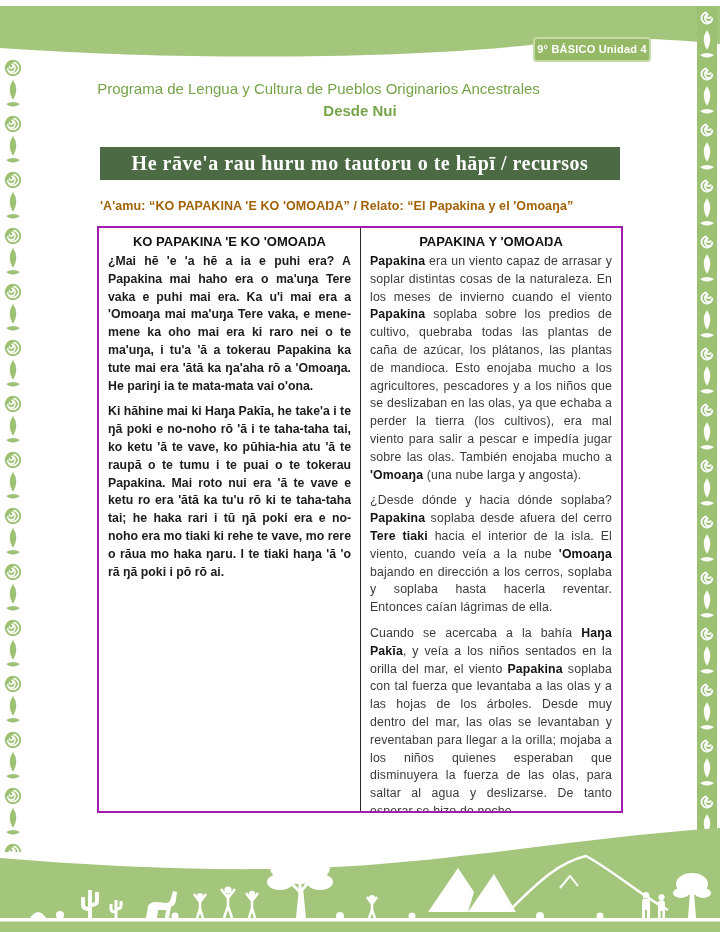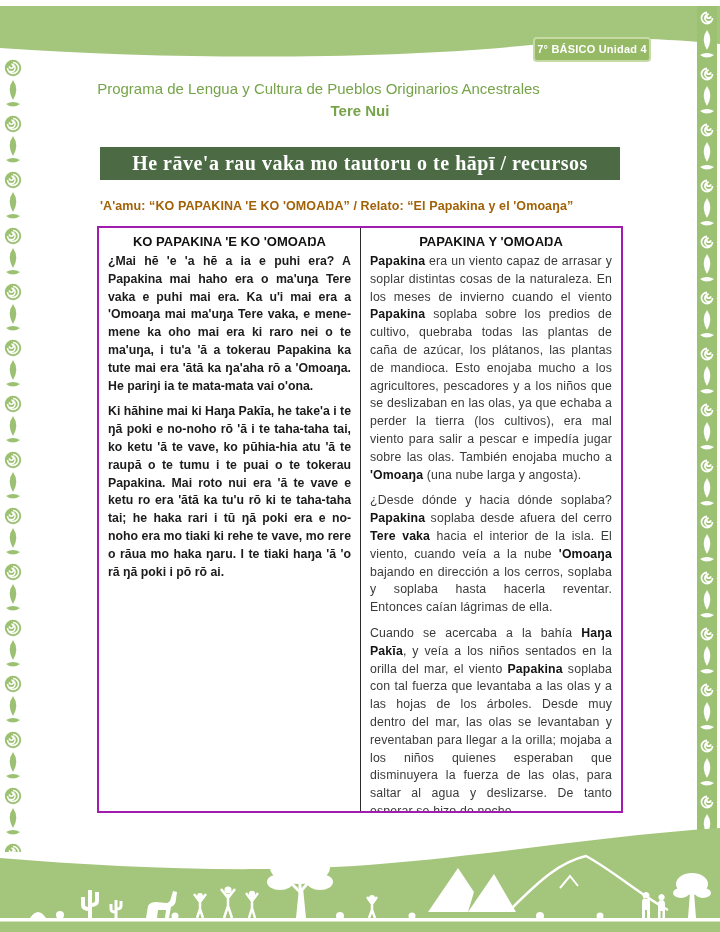--- a/index.html
+++ b/index.html
@@ -42,21 +42,21 @@
 </head>
 <body>
 
 <div class="page">
 
   <svg class="abs top-wave" viewBox="0 0 720 70" preserveAspectRatio="none">
     <path d="M0,6 L720,6 L720,44 C640,36 598,39 556,42 C430,58 200,62 0,48 Z" fill="#a4c57c"></path>
     <path d="M556,42 L556,58 L650,58 L650,40 Z" fill="#a4c57c"></path>
   </svg>
 
-  <div class="abs unit-badge">7° BÁSICO Unidad 4</div>
+  <div class="abs unit-badge">9° BÁSICO Unidad 4</div>
 
   <svg class="abs side-strip strip-left" viewBox="0 0 20 796" preserveAspectRatio="none">
     <defs>
       <pattern id="koruL" patternUnits="userSpaceOnUse" width="20" height="56">
         <circle cx="10" cy="12" r="8.2" fill="#9cc173"></circle>
         <path d="M10 12 m0 -5.5 a5.5 5.5 0 1 1 -5.5 5.5 a3.8 3.8 0 1 0 3.8 -3.8 a2 2 0 1 1 -2 2" stroke="#ffffff" stroke-width="1.5" fill="none"></path>
         <path d="M10 24 Q16.5 33 10 44 Q3.5 33 10 24" fill="#9cc173"></path>
         <path d="M3 48 q7 -4 14 0 q-7 5 -14 0" fill="#9cc173"></path>
       </pattern>
     </defs>
@@ -69,39 +69,39 @@
         <rect x="0" y="0" width="20" height="56" fill="#9cc173"></rect>
         <path d="M10 12 m0 -5.5 a5.5 5.5 0 1 0 5.5 5.5 a3.8 3.8 0 1 1 -3.8 -3.8 a2 2 0 1 0 2 2" stroke="#ffffff" stroke-width="1.8" fill="none"></path>
         <path d="M10 24 Q16.5 33 10 44 Q3.5 33 10 24" fill="#ffffff"></path>
         <path d="M3 49 q7 -4 14 0 q-7 5 -14 0" fill="#ffffff"></path>
       </pattern>
     </defs>
     <rect x="0" y="0" width="20" height="848" fill="url(#koruR)"></rect>
   </svg>
 
   <div class="abs program-title">Programa de Lengua y Cultura de Pueblos Originarios Ancestrales</div>
-  <div class="abs program-sub">Tere Nui</div>
+  <div class="abs program-sub">Desde Nui</div>
 
-  <div class="abs banner">He rāve'a rau vaka mo tautoru o te hāpī / recursos</div>
+  <div class="abs banner">He rāve'a rau huru mo tautoru o te hāpī / recursos</div>
 
   <div class="abs story-intro">'A'amu: “KO PAPAKINA 'E KO 'OMOAŊA” / Relato: “El Papakina y el 'Omoaŋa”</div>
 
   <div class="abs story-table">
     <div class="cell cell-left">
       <div class="cell-header">KO PAPAKINA 'E KO 'OMOAŊA</div>
       <div>
           <p>¿Mai hē 'e 'a hē a ia e puhi era? A Papakina mai haho era o ma'uŋa Tere vaka e puhi mai era. Ka u'i mai era a 'Omoaŋa mai ma'uŋa Tere vaka, e mene-mene ka oho mai era ki raro nei o te ma'uŋa, i tu'a 'ā a tokerau Papakina ka tute mai era 'ātā ka ŋa'aha rō a 'Omoaŋa. He pariŋi ia te mata-mata vai o'ona.</p>
           <p>Ki hāhine mai ki Haŋa Pakīa, he take'a i te ŋā poki e no-noho rō 'ā i te taha-taha tai, ko ketu 'ā te vave, ko pūhia-hia atu 'ā te raupā o te tumu i te puai o te tokerau Papakina. Mai roto nui era 'ā te vave e ketu ro era 'ātā ka tu'u rō ki te taha-taha tai; he haka rari i tū ŋā poki era e no-noho era mo tiaki ki rehe te vave, mo rere o rāua mo haka ŋaru. I te tiaki haŋa 'ā 'o rā ŋā poki i pō rō ai.</p>
         </div>
     </div>
     <div class="cell cell-right">
       <div class="cell-header"><b>PAPAKINA</b> Y <b>'OMOAŊA</b></div>
       <div>
           <p><b>Papakina</b> era un viento capaz de arrasar y soplar distintas cosas de la naturaleza. En los meses de invierno cuando el viento <b>Papakina</b> soplaba sobre los predios de cultivo, quebraba todas las plantas de caña de azúcar, los plátanos, las plantas de mandioca. Esto enojaba mucho a los agricultores, pescadores y a los niños que se deslizaban en las olas, ya que echaba a perder la tierra (los cultivos), era mal viento para salir a pescar e impedía jugar sobre las olas. También enojaba mucho a <b>'Omoaŋa</b> (una nube larga y angosta).</p>
-          <p>¿Desde dónde y hacia dónde soplaba? <b>Papakina</b> soplaba desde afuera del cerro <b>Tere vaka</b> hacia el interior de la isla. El viento, cuando veía a la nube <b>'Omoaŋa</b> bajando en dirección a los cerros, soplaba y soplaba hasta hacerla reventar. Entonces caían lágrimas de ella.</p>
+          <p>¿Desde dónde y hacia dónde soplaba? <b>Papakina</b> soplaba desde afuera del cerro <b>Tere tiaki</b> hacia el interior de la isla. El viento, cuando veía a la nube <b>'Omoaŋa</b> bajando en dirección a los cerros, soplaba y soplaba hasta hacerla reventar. Entonces caían lágrimas de ella.</p>
           <p>Cuando se acercaba a la bahía <b>Haŋa Pakīa</b>, y veía a los niños sentados en la orilla del mar, el viento <b>Papakina</b> soplaba con tal fuerza que levantaba a las olas y a las hojas de los árboles. Desde muy dentro del mar, las olas se levantaban y reventaban para llegar a la orilla; mojaba a los niños quienes esperaban que disminuyera la fuerza de las olas, para saltar al agua y deslizarse. De tanto esperar se hizo de noche.</p>
         </div>
     </div>
   </div>
 
   <svg class="abs bottom-art" viewBox="0 0 720 120" preserveAspectRatio="none">
     <path d="M0,46 C120,56 260,62 380,52 C500,42 600,24 720,16 L720,120 L0,120 Z" fill="#a4c57c"></path>
     <g>
       <path d="M90 106 v-28 m-7 7 v8 q0 4 7 4 m7 -17 v9 q0 4 -7 4" stroke="#ffffff" stroke-width="4" fill="none"></path>
       <path d="M116 106 v-18 m-5 4 v5 q0 3 5 3 m5 -11 v5 q0 3 -5 3" stroke="#ffffff" stroke-width="3" fill="none"></path>

